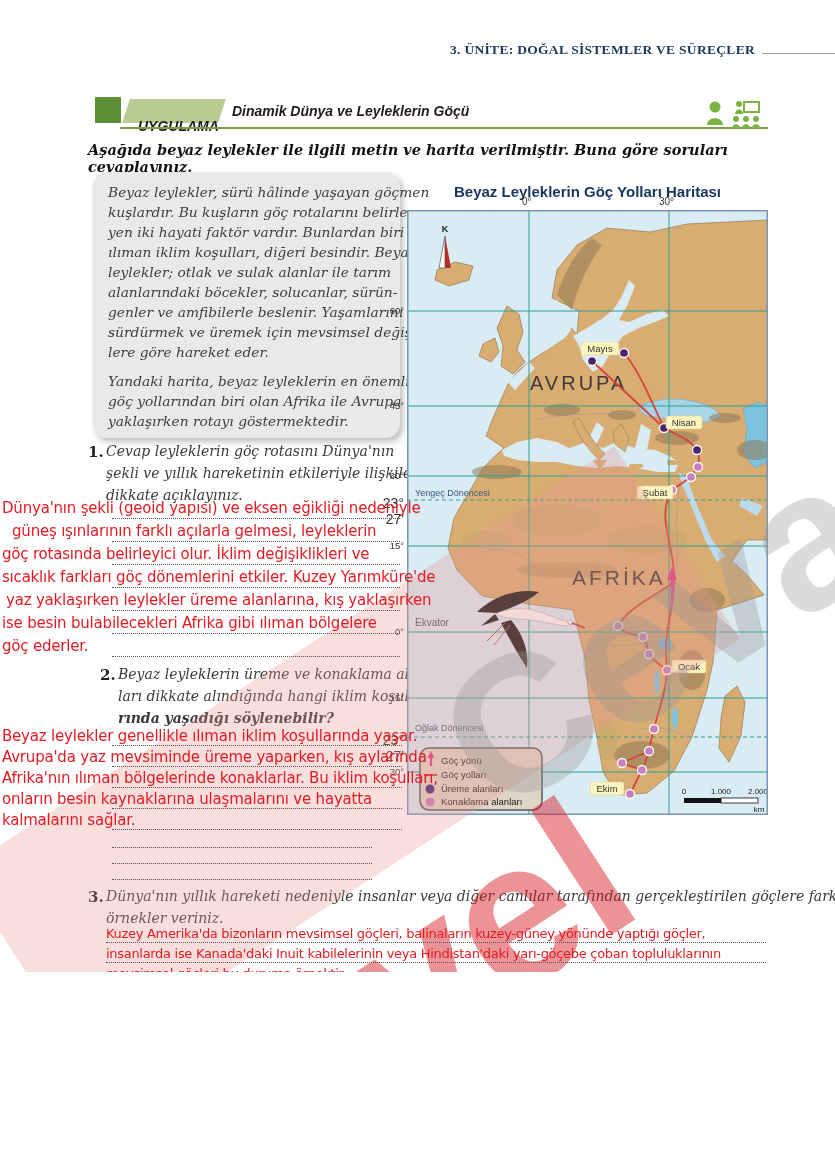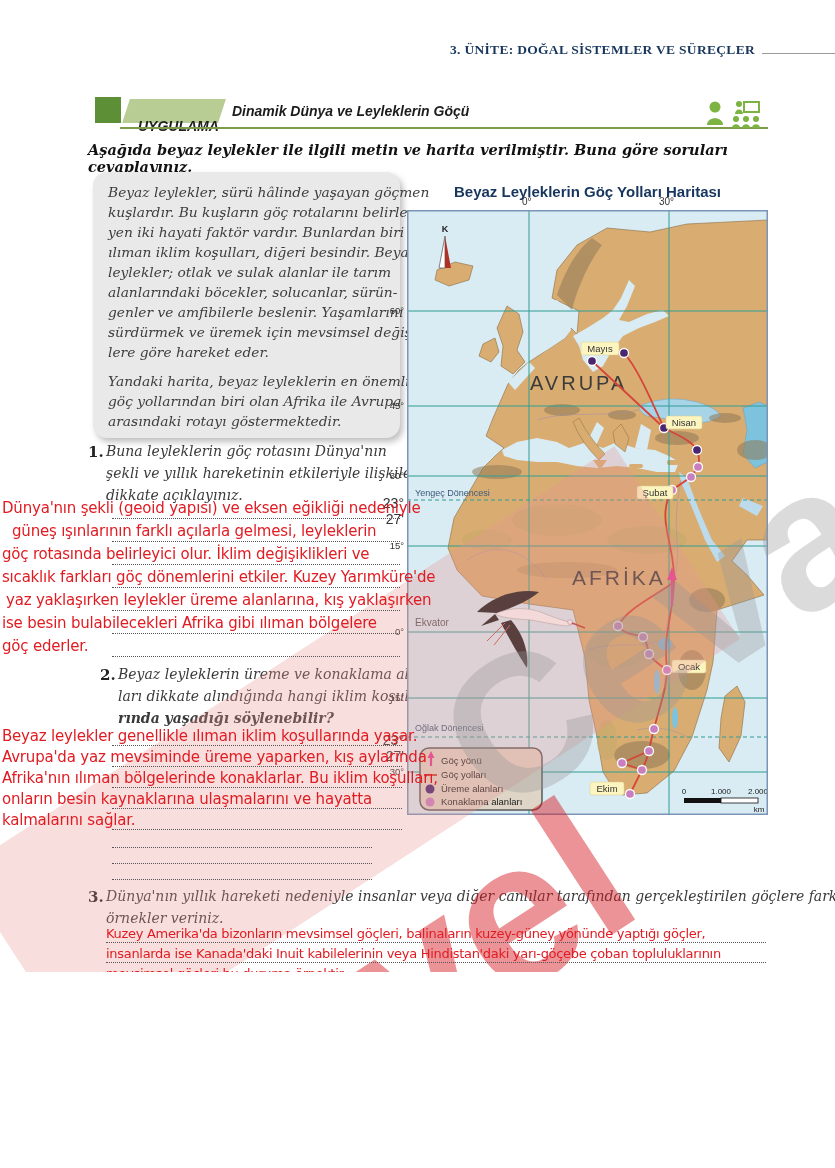--- a/index.html
+++ b/index.html
@@ -96,21 +96,21 @@
     <div class="ib-line">yen iki hayati faktör vardır. Bunlardan biri</div>
     <div class="ib-line">ılıman iklim koşulları, diğeri besindir. Beyaz</div>
     <div class="ib-line">leylekler; otlak ve sulak alanlar ile tarım</div>
     <div class="ib-line">alanlarındaki böcekler, solucanlar, sürün-</div>
     <div class="ib-line">genler ve amfibilerle beslenir. Yaşamlarını</div>
     <div class="ib-line">sürdürmek ve üremek için mevsimsel değişim-</div>
     <div class="ib-line">lere göre hareket eder.</div>
     <div class="ib-gap"></div>
     <div class="ib-line">Yandaki harita, beyaz leyleklerin en önemli</div>
     <div class="ib-line">göç yollarından biri olan Afrika ile Avrupa</div>
-    <div class="ib-line">arasındaki rotayı göstermektedir.</div>
+    <div class="ib-line">yaklaşırken rotayı göstermektedir.</div>
   </div>
 
   <div class="map-title">Beyaz Leyleklerin Göç Yolları Haritası</div>
   <div class="lonlab" style="left:522px;top:196px;">0°</div>
   <div class="lonlab" style="left:659px;top:196px;">30°</div>
   <div class="latlab" style="left:372px;top:305px;">60°</div>
   <div class="latlab" style="left:372px;top:400px;">45°</div>
   <div class="latlab" style="left:372px;top:470px;">30°</div>
   <div class="latlab small" style="left:372px;top:495px;">23° 27'</div>
   <div class="latlab" style="left:372px;top:540px;">15°</div>
@@ -287,21 +287,21 @@
       </g>
       <rect x="0.75" y="0.75" width="359.5" height="603.5" fill="none" stroke="#7a95b5" stroke-width="1.5"></rect>
     </svg>
   </div>
 
   <div class="wm-band"></div>
   <div class="wm wm-gray">Cevap</div>
   <div class="wm wm-red">Evvel</div>
 
   <div class="qnum" style="left:88px;top:443px;">1.</div>
-  <div class="qline" style="left:106px;top:443px;">Buna leyleklerin göç rotasını Dünya'nın</div>
+  <div class="qline" style="left:106px;top:443px;">Cevap leyleklerin göç rotasını Dünya'nın</div>
   <div class="qline" style="left:106px;top:465px;">şekli ve yıllık hareketinin etkileriyle ilişkilen-</div>
   <div class="qline" style="left:106px;top:487px;">dikkate açıklayınız.</div>
   <div class="ans" style="left:2px;top:499px;">Dünya'nın şekli (geoid yapısı) ve eksen eğikliği nedeniyle</div>
   <div class="ans" style="left:12px;top:522px;">güneş ışınlarının farklı açılarla gelmesi, leyleklerin</div>
   <div class="ans" style="left:2px;top:545px;">göç rotasında belirleyici olur. İklim değişiklikleri ve</div>
   <div class="ans" style="left:2px;top:568px;">sıcaklık farkları göç dönemlerini etkiler. Kuzey Yarımküre'de</div>
   <div class="ans" style="left:6px;top:591px;">yaz yaklaşırken leylekler üreme alanlarına, kış yaklaşırken</div>
   <div class="ans" style="left:2px;top:614px;">ise besin bulabilecekleri Afrika gibi ılıman bölgelere</div>
   <div class="ans" style="left:2px;top:637px;">göç ederler.</div>
   <div class="dotline" style="left:112px;top:517px;width:288px;"></div>

